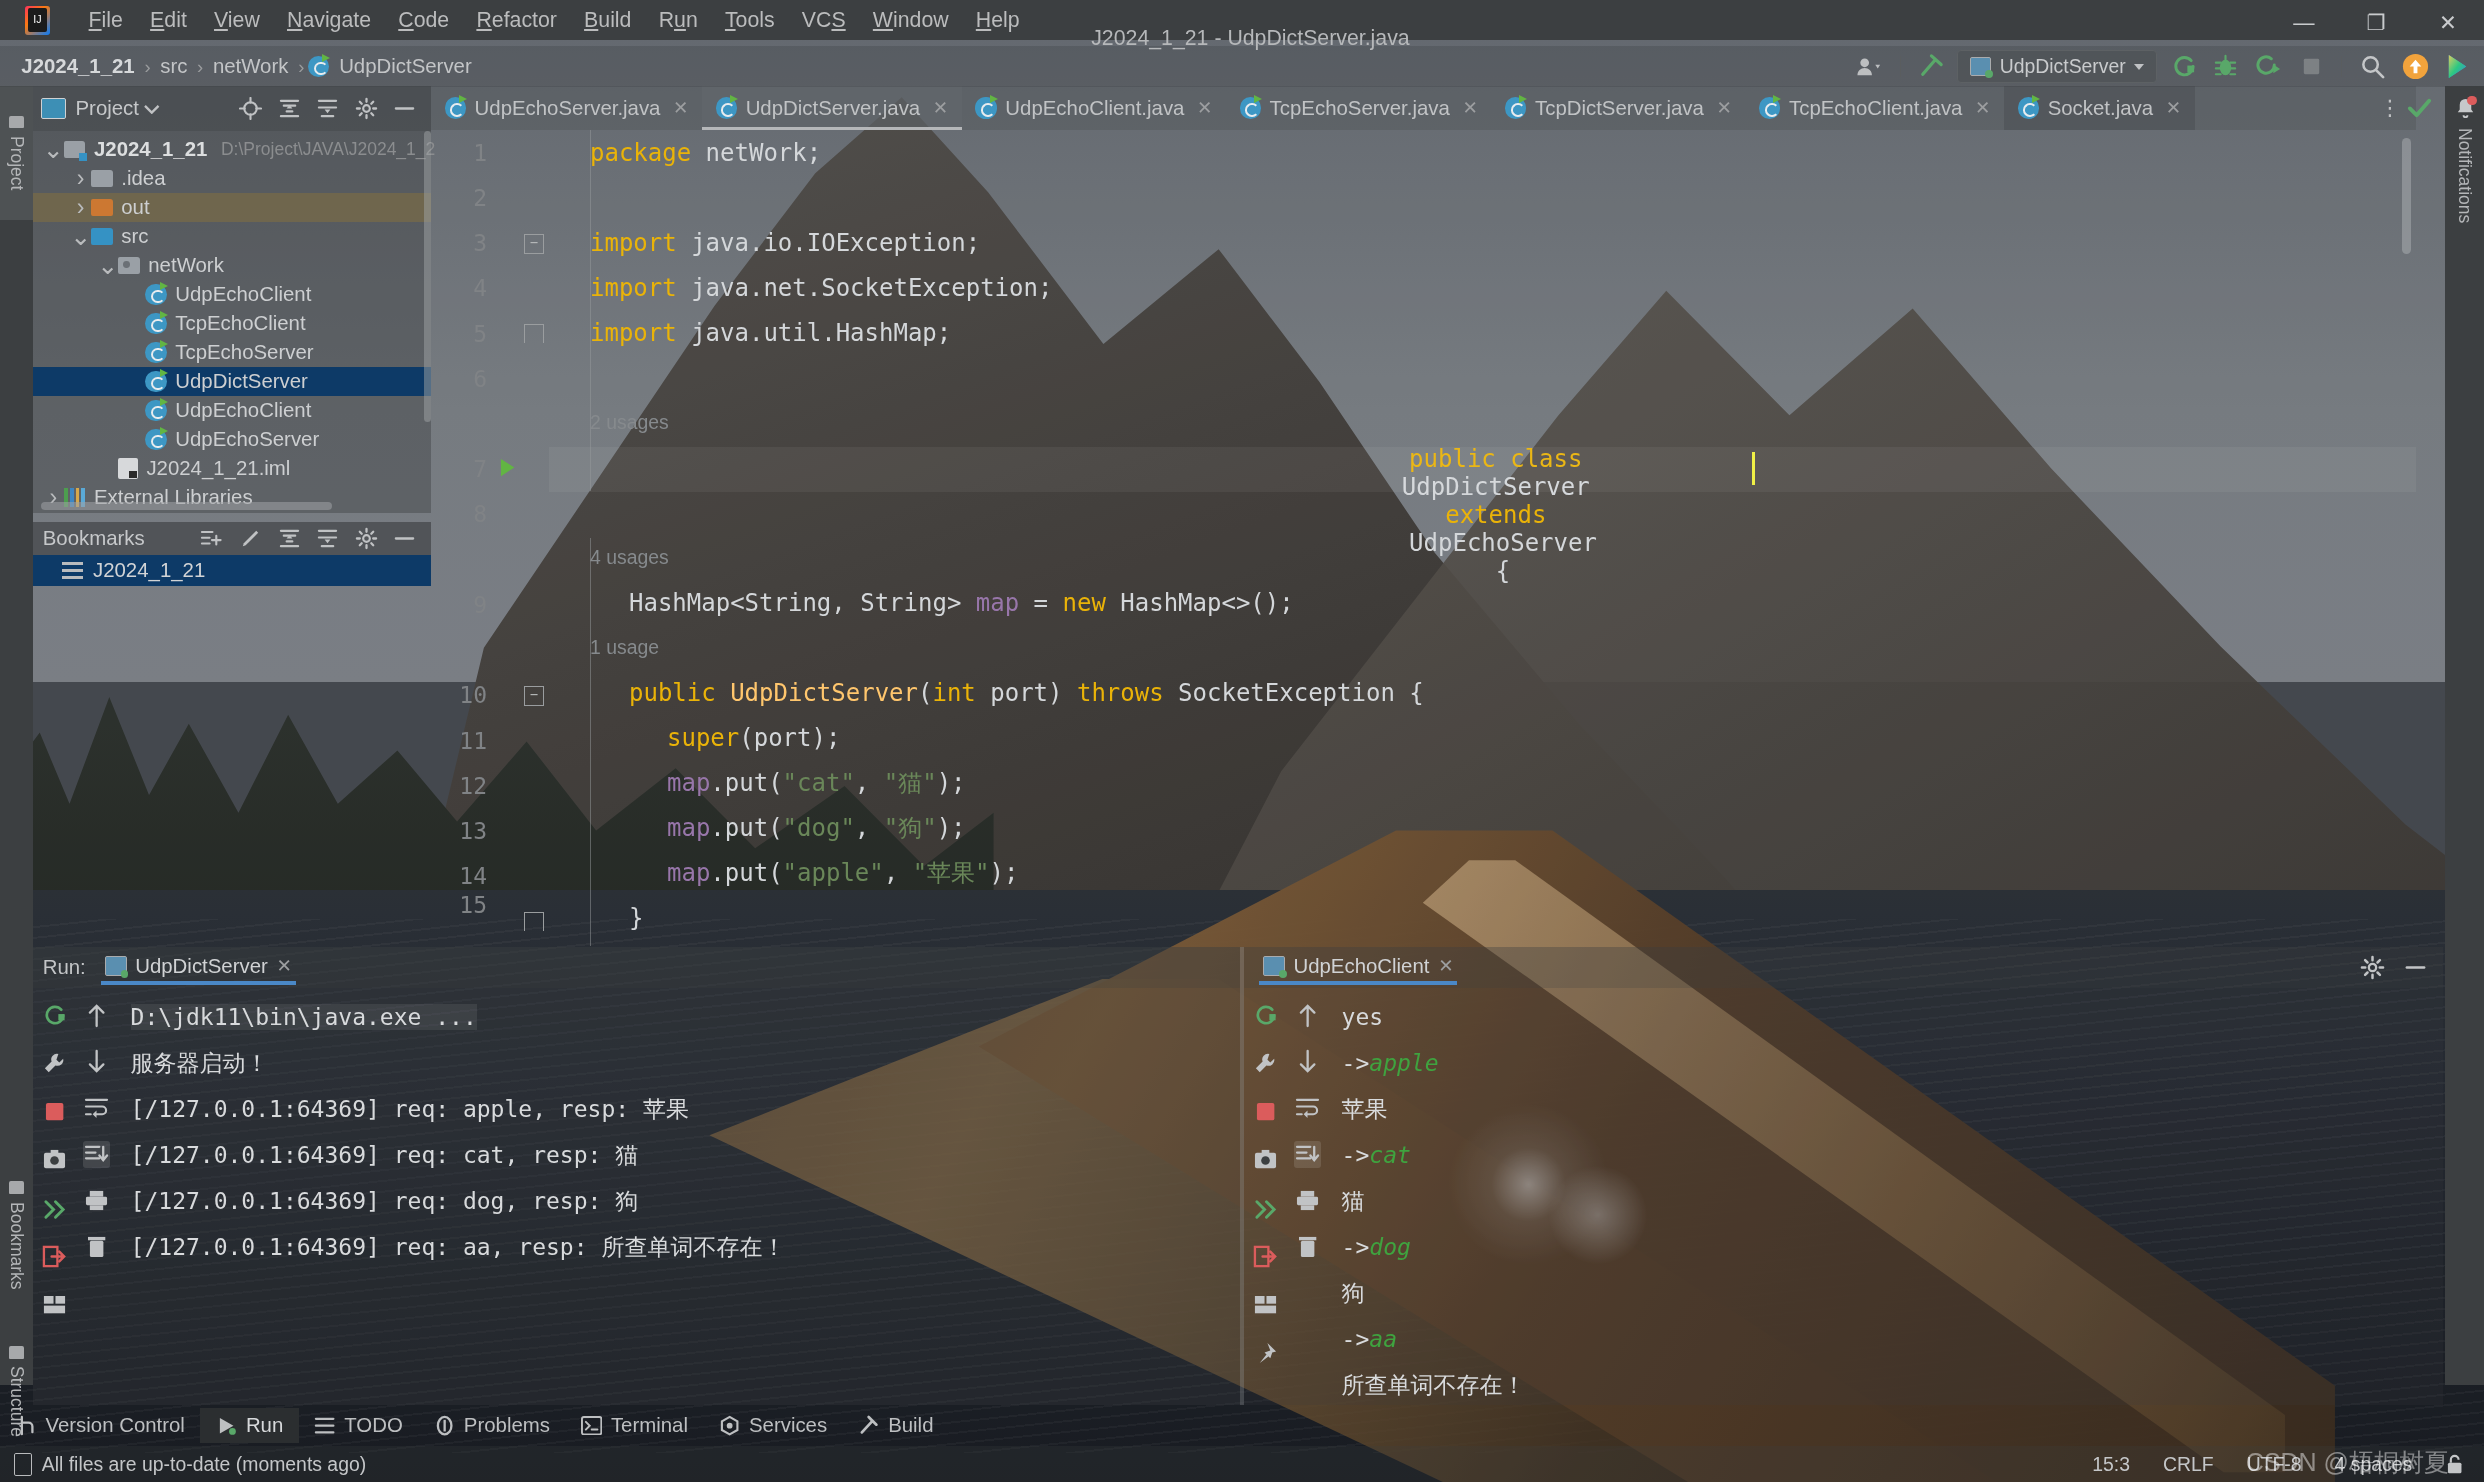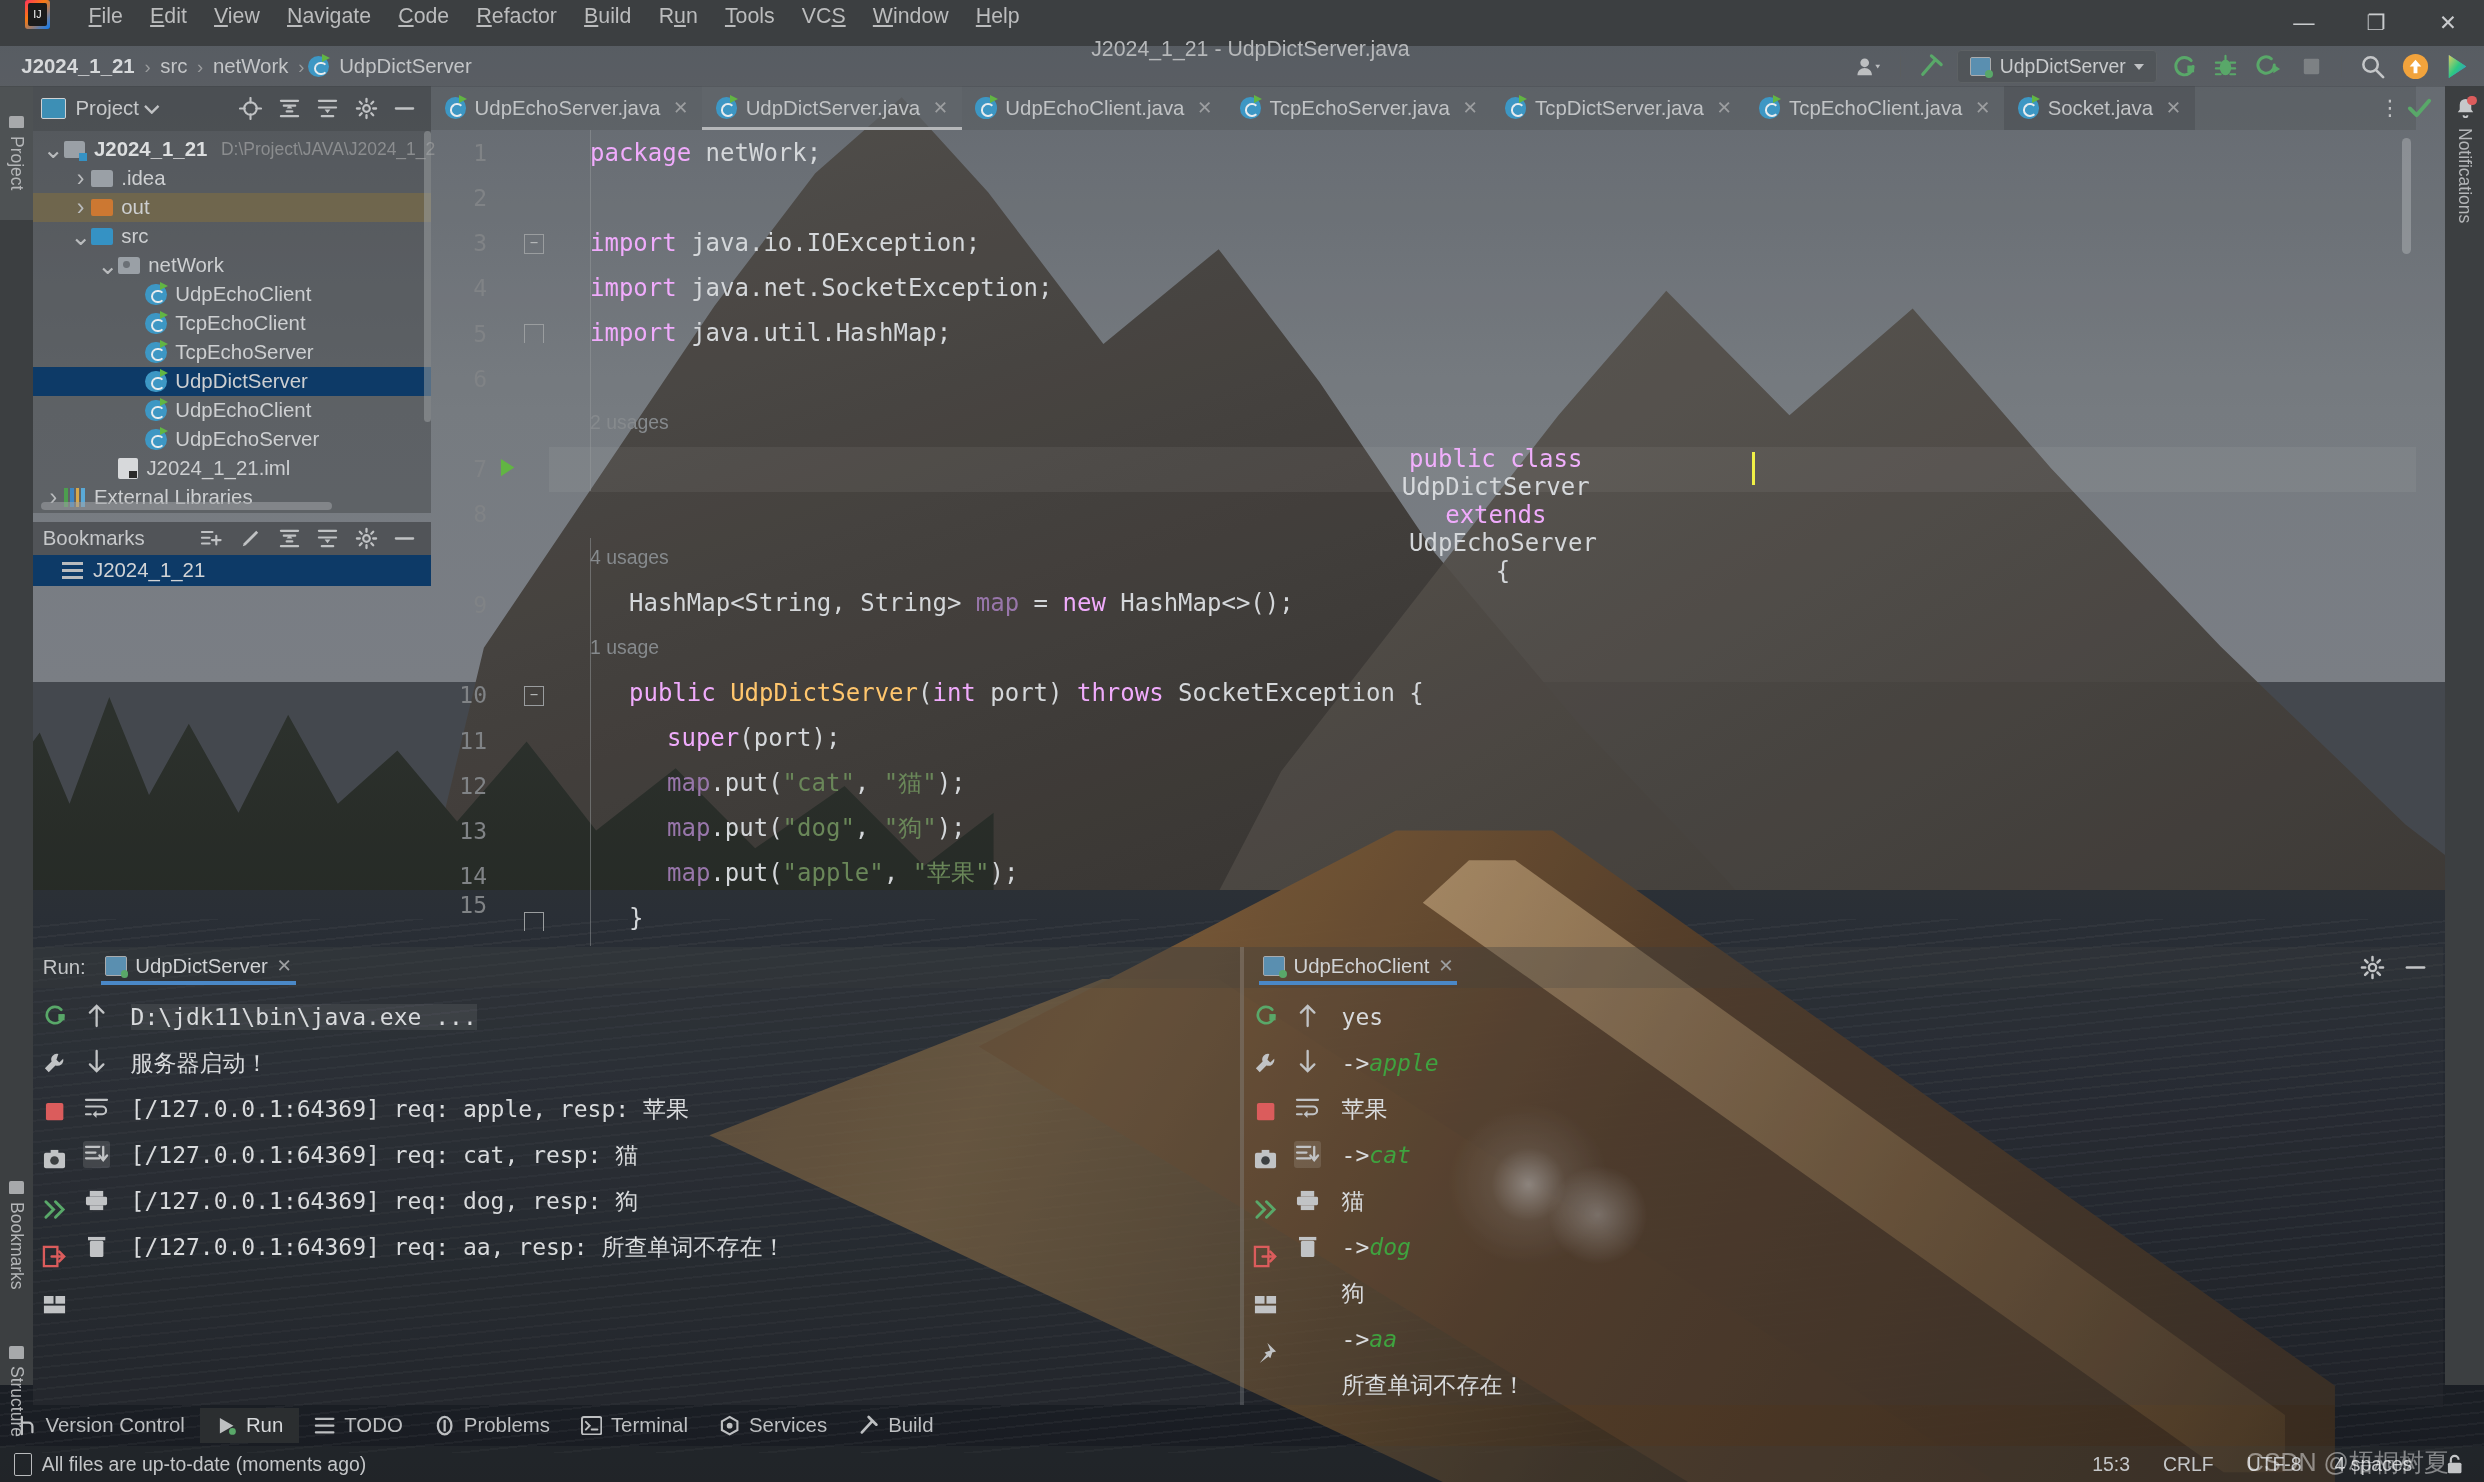--- a/index.html
+++ b/index.html
@@ -41,22 +41,22 @@
     background:linear-gradient(120deg,#c9a06a 0%,#e0bc8c 30%,#8c6a40 70%,#4b3720 100%);
     clip-path:polygon(47% 0%,50% 0%,100% 78%,100% 86%,96% 86%,44% 6%);
     opacity:.75;}
   .wp-glow{position:absolute;left:58%;top:74%;width:175px;height:175px;border-radius:50%;
     background:radial-gradient(circle,rgba(255,255,255,.55) 0%,rgba(255,255,255,.12) 30%,rgba(255,255,255,0) 65%);}
   .wp-glow2{position:absolute;left:62%;top:78%;width:116px;height:116px;border-radius:50%;
     background:radial-gradient(circle,rgba(255,255,255,.4) 0%,rgba(255,255,255,0) 60%);}
   .wp-shade{position:absolute;inset:0;background:rgba(43,46,50,.18);}
 
   
-  .titlebar{position:absolute;left:0;top:0;width:2484px;height:46px;background:#3c3f41;z-index:40;
-    display:flex;align-items:flex-start;}
+  .titlebar{position:absolute;left:0;top:0;width:2484px;height:40px;background:#3c3f41;z-index:40;
+    display:flex;align-items:center;}
   .ij-logo{width:25px;height:29px;margin-left:25px;margin-right:25px;border-radius:2.9px;position:relative;
     background:linear-gradient(135deg,#fe315d 0%,#f97a12 38%,#087cfa 100%);}
   .ij-logo:after{content:"IJ";position:absolute;inset:2.9px;background:#1b1b1b;border-radius:1.9px;
     color:#fff;font-size:10.7px;line-height:23px;text-align:center;font-family:"Liberation Sans",sans-serif;}
   .menubar{display:flex;align-items:center;gap:0;}
   .menu-item{padding:3.9px 13.6px;font-size:21.3px;color:#bbbcbd;white-space:nowrap;cursor:default;}
   .menu-item u{text-decoration:underline;}
   .win-title{margin-left:58px;font-size:21.3px;color:#b6b8ba;white-space:nowrap;margin-top:37px;}
   .win-btns{position:absolute;right:0;top:0;height:46px;display:flex;align-items:center;}
   .win-btn{width:72px;height:46px;display:flex;align-items:center;justify-content:center;color:#c9cbcd;font-size:21.3px;}
@@ -146,21 +146,21 @@
   .editor{position:absolute;left:431px;top:130px;width:1985px;height:817px;z-index:22;overflow:hidden;
     font-family:"DejaVu Sans Mono","Liberation Mono",monospace;font-size:24px;}
   .gutter{position:absolute;left:0;top:0;width:118px;height:100%;}
   .codearea{position:absolute;left:118px;top:0;right:0;height:100%;}
   .cline{height:45px;display:flex;align-items:center;white-space:pre;}
   .lnum{position:absolute;width:56px;text-align:right;color:#808386;font-size:23px;}
   .runmark{position:absolute;left:66px;color:#62b543;font-size:19.4px;}
   .fold{position:absolute;left:93px;width:17.5px;height:17.5px;border:1.5px solid #9a9d9f;color:#b7babc;
     font-size:13.6px;line-height:14.6px;text-align:center;}
   .usages{color:#868a8d;font-size:19.4px;font-family:"Liberation Sans",sans-serif;}
-  .kw{color:#f0abfc;}
+  .kw{color:#eab308;}
   .plain{color:#d4d7da;}
   .str{color:#6a8759;}
   .fld{color:#9876aa;}
   .mth{color:#ffc66d;}
   .caretline{position:absolute;left:118px;right:0;height:45px;background:rgba(255,255,255,.055);}
   .caretbar{position:absolute;width:2.9px;height:33px;background:#f0f046;}
   .indentline{position:absolute;width:1px;background:rgba(150,153,156,.5);}
   .right-gutter{position:absolute;right:0;top:0;width:25px;height:100%;}
   .edit-scroll{position:absolute;right:4.9px;top:7.8px;width:8.7px;height:116px;background:rgba(168,171,174,.55);border-radius:4.9px;}
 

